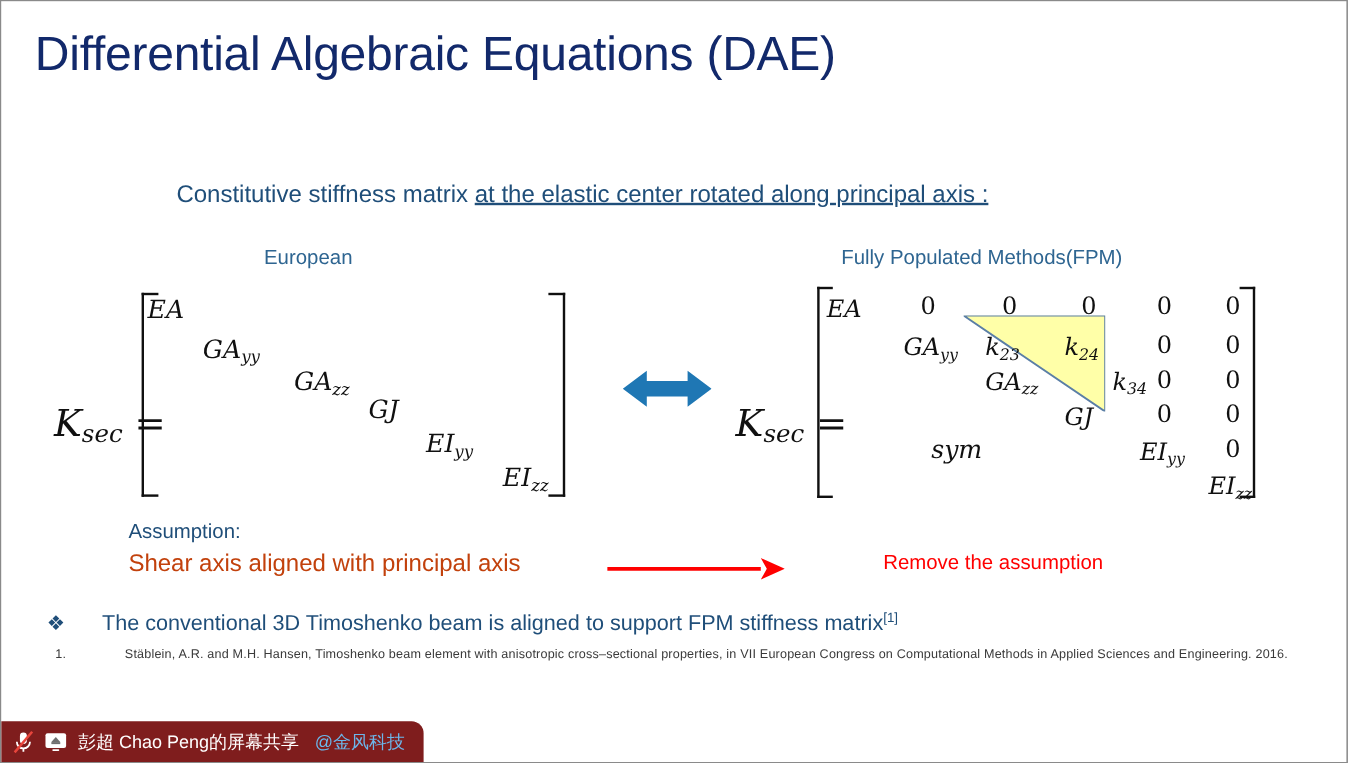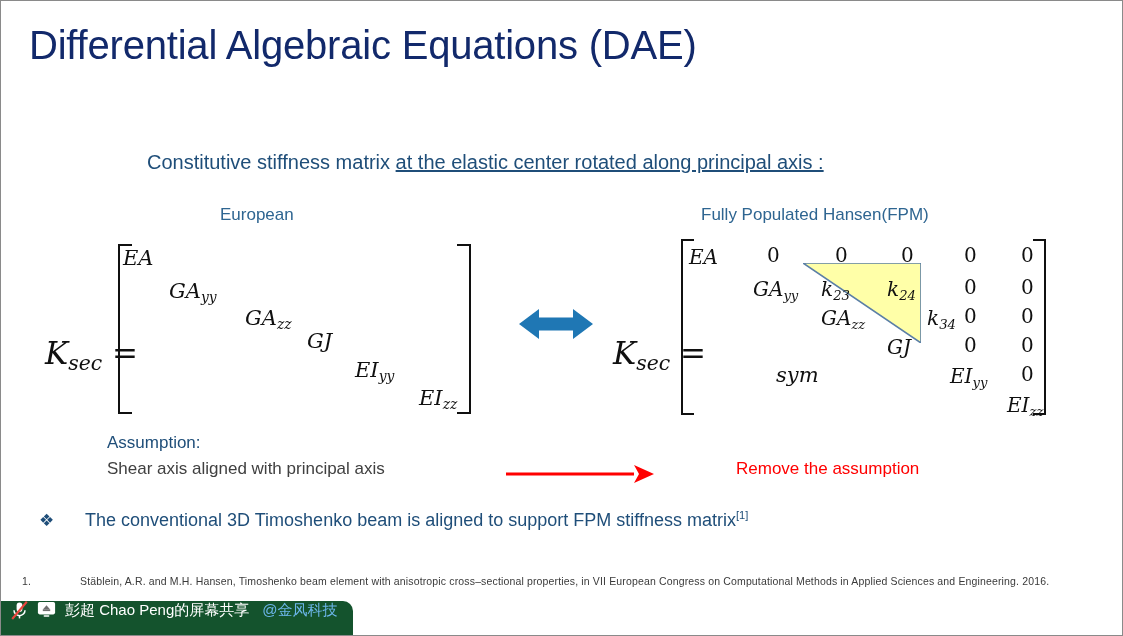--- a/index.html
+++ b/index.html
@@ -145,22 +145,22 @@
     left: 106px;
     top: 432px;
     font-size: 17px;
     color: #1f4e79;
     white-space: nowrap;
   }
   #assumption-text {
     position: absolute;
     left: 106px;
     top: 458px;
-    font-size: 17px;
-    color: #404040;
+    font-size: 20px;
+    color: #c2410c;
     white-space: nowrap;
   }
   #remove-text {
     position: absolute;
     left: 735px;
     top: 458px;
     font-size: 17px;
     color: #ff0000;
     white-space: nowrap;
   }
@@ -200,67 +200,66 @@
     white-space: nowrap;
   }
   #bullet-text .sup {
     font-size: 0.62em;
     vertical-align: super;
   }
 
   
   #reference {
     position: absolute;
-    left: 21px;
+    left: 45px;
     top: 536px;
     width: 1066px;
     font-size: 10.5px;
     color: #3a3a3a;
     line-height: 1.55;
     text-align: justify;
     letter-spacing: 0.15px;
-    margin-top: 36px;
   }
   #reference .idx {
     display: inline-block;
     width: 58px;
   }
 
   
   #meeting-bar {
     position: absolute;
     left: 0;
     bottom: 0;
     height: 34px;
     padding: 0 16px 0 10px;
     display: flex;
-    align-items: flex-start;
+    align-items: center;
     gap: 9px;
-    background: #14532d;
+    background: #7f1d1d;
     border-top-right-radius: 10px;
     color: #ffffff;
     font-size: 15px;
   }
   #meeting-bar .mb-name { color: #ffffff; }
   #meeting-bar .mb-org  { color: #6cb6ea; margin-left: 4px; }
   .mb-icon { display: flex; align-items: center; }
 </style>
 </head>
 <body>
 
 <div id="slide">
 
   <div id="title">Differential Algebraic Equations (DAE)</div>
 
   <div id="subtitle2">
     <span>Constitutive stiffness matrix </span><span class="u">at the elastic center rotated along principal axis :</span>
   </div>
 
   <div class="mat-heading" id="heading-diagonal">European</div>
-  <div class="mat-heading" id="heading-fpm">Fully Populated Hansen(FPM)</div>
+  <div class="mat-heading" id="heading-fpm">Fully Populated Methods(FPM)</div>
 
   <div class="ksec math" id="ksec-left">
     <span>K</span><span class="sub">sec</span>
     <span>=</span>
   </div>
   <div class="bracket left" id="lb-l"></div>
   <div class="bracket right" id="lb-r"></div>
   <div id="left-diag-container">
       <div class="diag-entry math" style="left: 122px; top: 245px;"><span>EA</span></div>
       <div class="diag-entry math" style="left: 168px; top: 278px;"><span>GA</span><span class="sub">yy</span></div>

